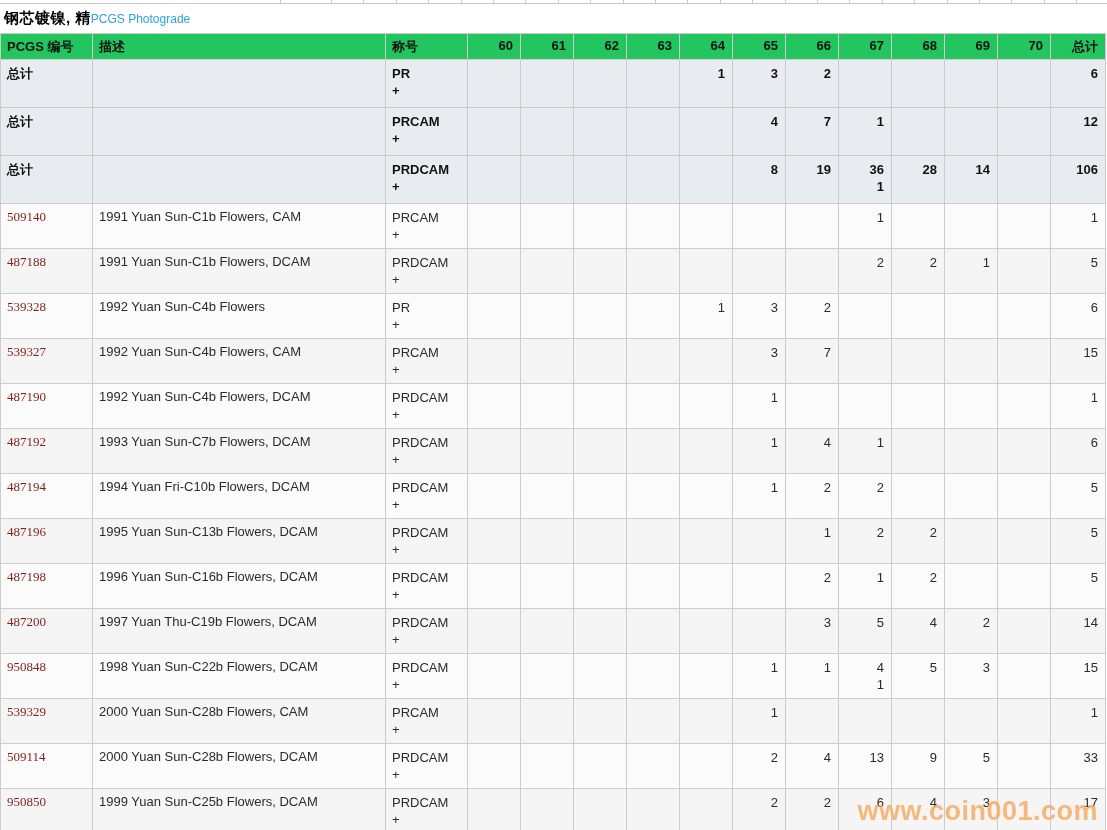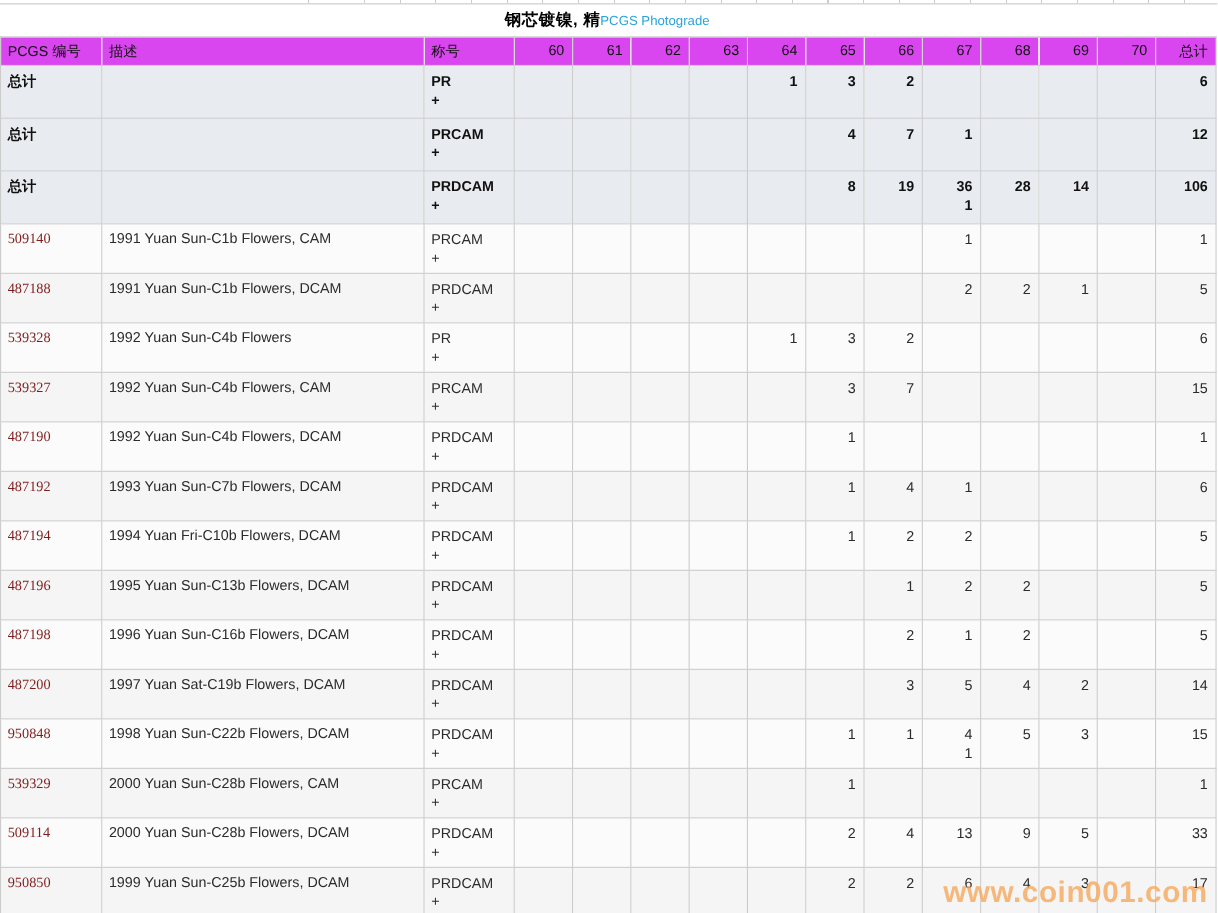--- a/index.html
+++ b/index.html
@@ -11,28 +11,28 @@
     position: relative;
   }
   
   .top-fragment { height: 4px; border-bottom: 1px solid #c9c9c9; position: relative; background: #fff; }
   .frag-line { position: absolute; top: 0; bottom: 0; width: 1px; background: #ccc; }
   .frag-repeat {
     position: absolute; top: 0; bottom: 0; left: 331px; right: 2px;
     background: repeating-linear-gradient(to right, #ccc 0 1px, transparent 1px 32.4px);
   }
   .title-bar {
-    height: 29px; display: flex; justify-content: center; align-items: center;
+    height: 29px; display: flex; justify-content: flex-start; align-items: center;
     padding: 0 7px 0 4px;
   }
   .title-bar h2 { font-size: 15px; font-weight: bold; color: #000; letter-spacing: .5px; }
   .title-bar a { font-size: 12px; color: #2aa4da; text-decoration: none; }
   table { border-collapse: collapse; table-layout: fixed; width: 1105px; font-size: 13px; }
   th, td { border: 1px solid #cccccc; vertical-align: top; padding: 5px 6px 0 6px; overflow: hidden; }
-  thead th { font-weight: normal; height: 24px; padding-top: 4px; padding-bottom: 3px; text-align: left; background: #d946ef; color:#111; }
+  thead th { font-weight: bold; height: 24px; padding-top: 4px; padding-bottom: 3px; text-align: left; background: #22c55e; color:#111; }
   th.num, td.num { text-align: right; padding-right: 7px; }
   td div { line-height: 17px; }
   tr.summary td { background: #e8ebef; font-weight: bold; height: 48px; color: #111; }
   tr.datarow td { background: #fbfbfb; height: 45px; color: #2b2b2b; }
   tr.datarow.alt td { background: #f5f5f5; }
   td a.pcgs { color: #7f1d1d; text-decoration: none; font-family: Liberation Serif, serif; }
   .watermark {
     position: absolute; right: 9px; top: 796px; z-index: 5;
     font-size: 27px; font-weight: bold; letter-spacing: 0.5px;
     color: rgba(247, 170, 96, 0.82); white-space: nowrap; pointer-events: none;
@@ -415,21 +415,21 @@
           <div>2</div>
         </td>
         <td class="num"></td>
         <td class="num"></td>
         <td class="num">
           <div>5</div>
         </td>
       </tr>
       <tr class="datarow alt">
         <td><a href="#" class="pcgs">487200</a></td>
-        <td>1997 Yuan Sat-C19b Flowers, DCAM</td>
+        <td>1997 Yuan Thu-C19b Flowers, DCAM</td>
         <td>
           <div>PRDCAM</div>
           <div>+</div>
         </td>
         <td class="num"></td>
         <td class="num"></td>
         <td class="num"></td>
         <td class="num"></td>
         <td class="num"></td>
         <td class="num"></td>

